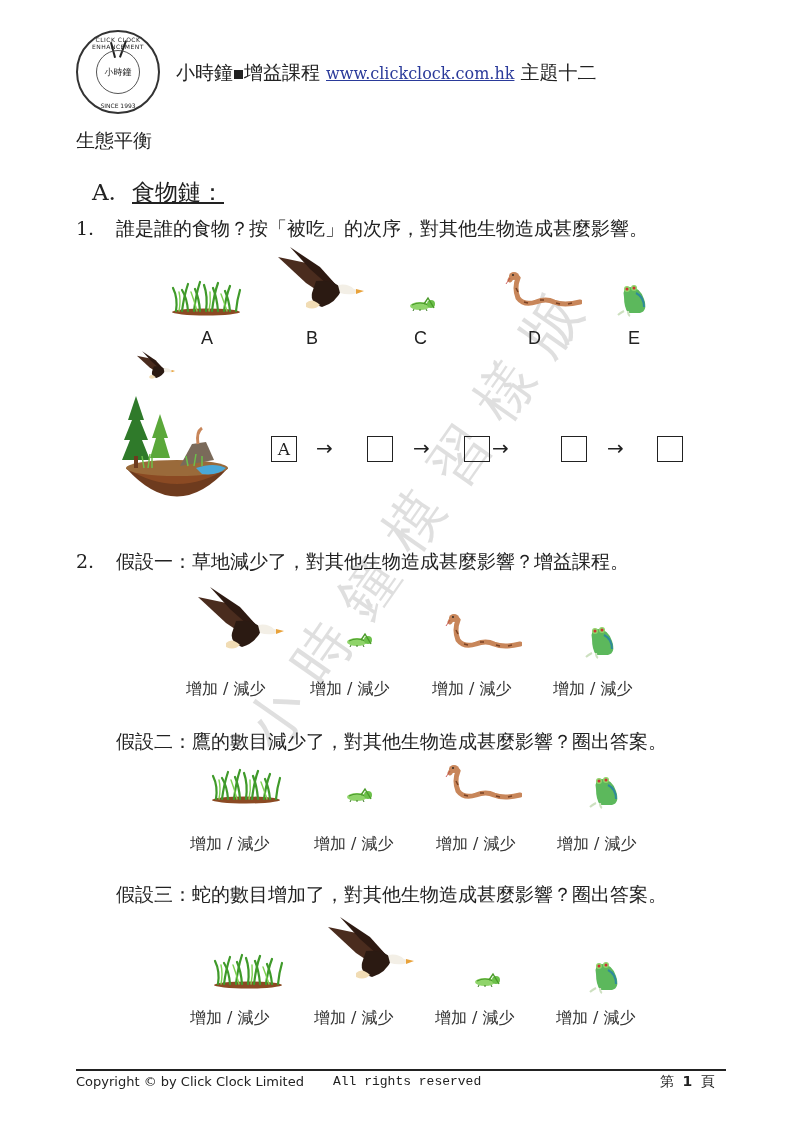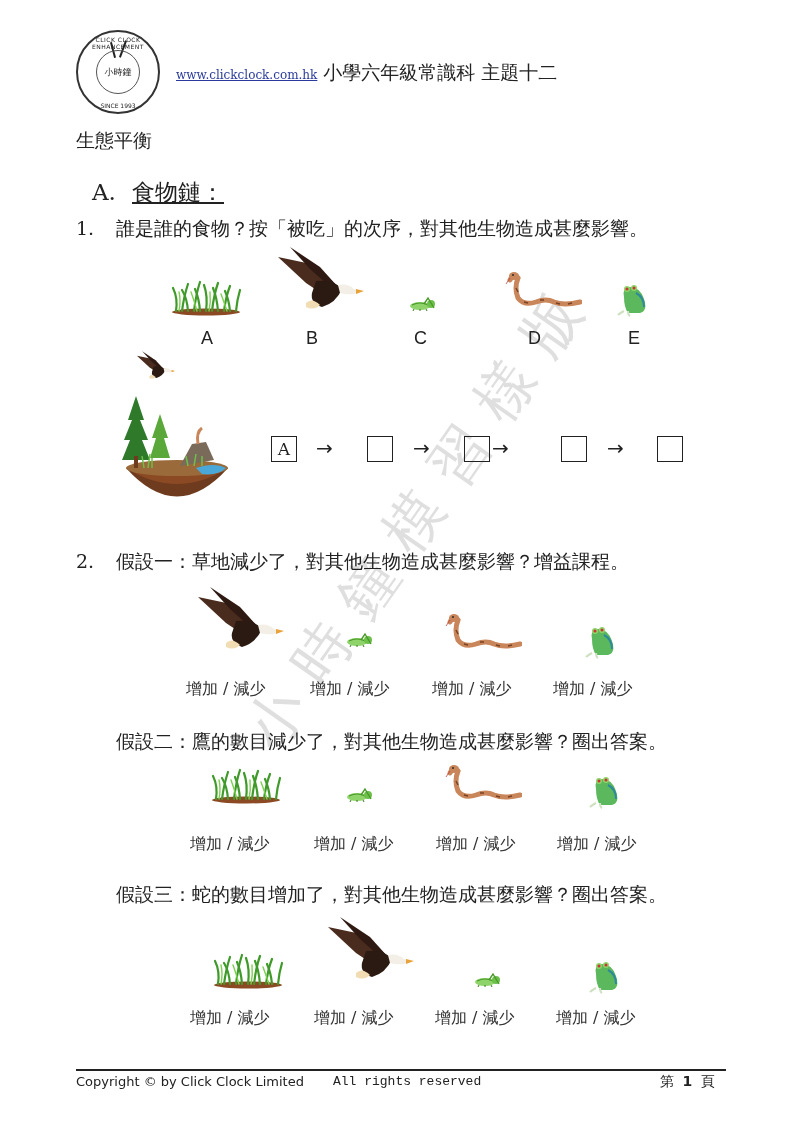--- a/index.html
+++ b/index.html
@@ -8,21 +8,21 @@
   .abs { position: absolute; }
 
   
   .logo { left: 76px; top: 30px; width: 84px; height: 84px; border: 2px solid #333; border-radius: 50%; }
   .logo-inner { position: absolute; left: 18px; top: 18px; width: 44px; height: 44px; border: 1px solid #555; border-radius: 50%; display: flex; align-items: center; justify-content: center; font-size: 9px; font-family: "DejaVu Sans", sans-serif; }
   .logo-ring-top { position:absolute; left:0; top:4px; width:80px; text-align:center; font-size:6px; font-family:"DejaVu Sans",sans-serif; letter-spacing:0.5px; }
   .logo-ring-bot { position:absolute; left:0; bottom:3px; width:80px; text-align:center; font-size:6px; font-family:"DejaVu Sans",sans-serif; }
   .logo-hand1 { position:absolute; left:34px; top:10px; width:2px; height:16px; background:#222; transform: rotate(-15deg); }
   .logo-hand2 { position:absolute; left:44px; top:8px; width:2px; height:18px; background:#222; transform: rotate(20deg); }
   .header-line { left: 176px; top: 60px; font-size: 19px; white-space: nowrap; display: flex; align-items: baseline; gap: 6px; }
-  .header-url { font-size: 12px; color: #2a3a9a; text-decoration: underline; }
+  .header-url { font-size: 16px; color: #2a3a9a; text-decoration: underline; }
   .header-sq { display:inline-block; width:9px; height:9px; background:#222; margin:0 1px; }
 
   .title { left: 76px; top: 128px; font-size: 19px; }
   .sec-a { left: 92px; top: 177px; font-size: 23px; text-decoration: underline; }
   .q-num { font-size: 19px; }
   .q1 { left: 76px; top: 216px; font-size: 19px; }
   .q2 { left: 76px; top: 549px; font-size: 19px; }
   .hyp { font-size: 19px; }
 
   
@@ -108,22 +108,22 @@
 <div class="abs logo">
   <div class="logo-ring-top">CLICK CLOCK ENHANCEMENT</div>
   <div class="logo-hand1"></div>
   <div class="logo-hand2"></div>
   <div class="logo-inner">
       <span>小時鐘</span>
     </div>
   <div class="logo-ring-bot">SINCE 1993</div>
 </div>
 <div class="abs header-line">
+  <span><span>小時鐘</span><span class="header-sq"></span><span>增益課程</span></span>
   <a class="header-url">www.clickclock.com.hk</a>
-  <span>小學六年級常識科</span>
   <span>主題十二</span>
 </div>
 
 <div class="abs watermark" style="left:228px; top:720px;">小時鐘模習樣版</div>
 
 <div class="abs title">生態平衡</div>
 <div class="abs sec-a">
   <span style="display:inline-block;width:40px;">A.</span><span>食物鏈：</span>
 </div>
 <div class="abs q1">

